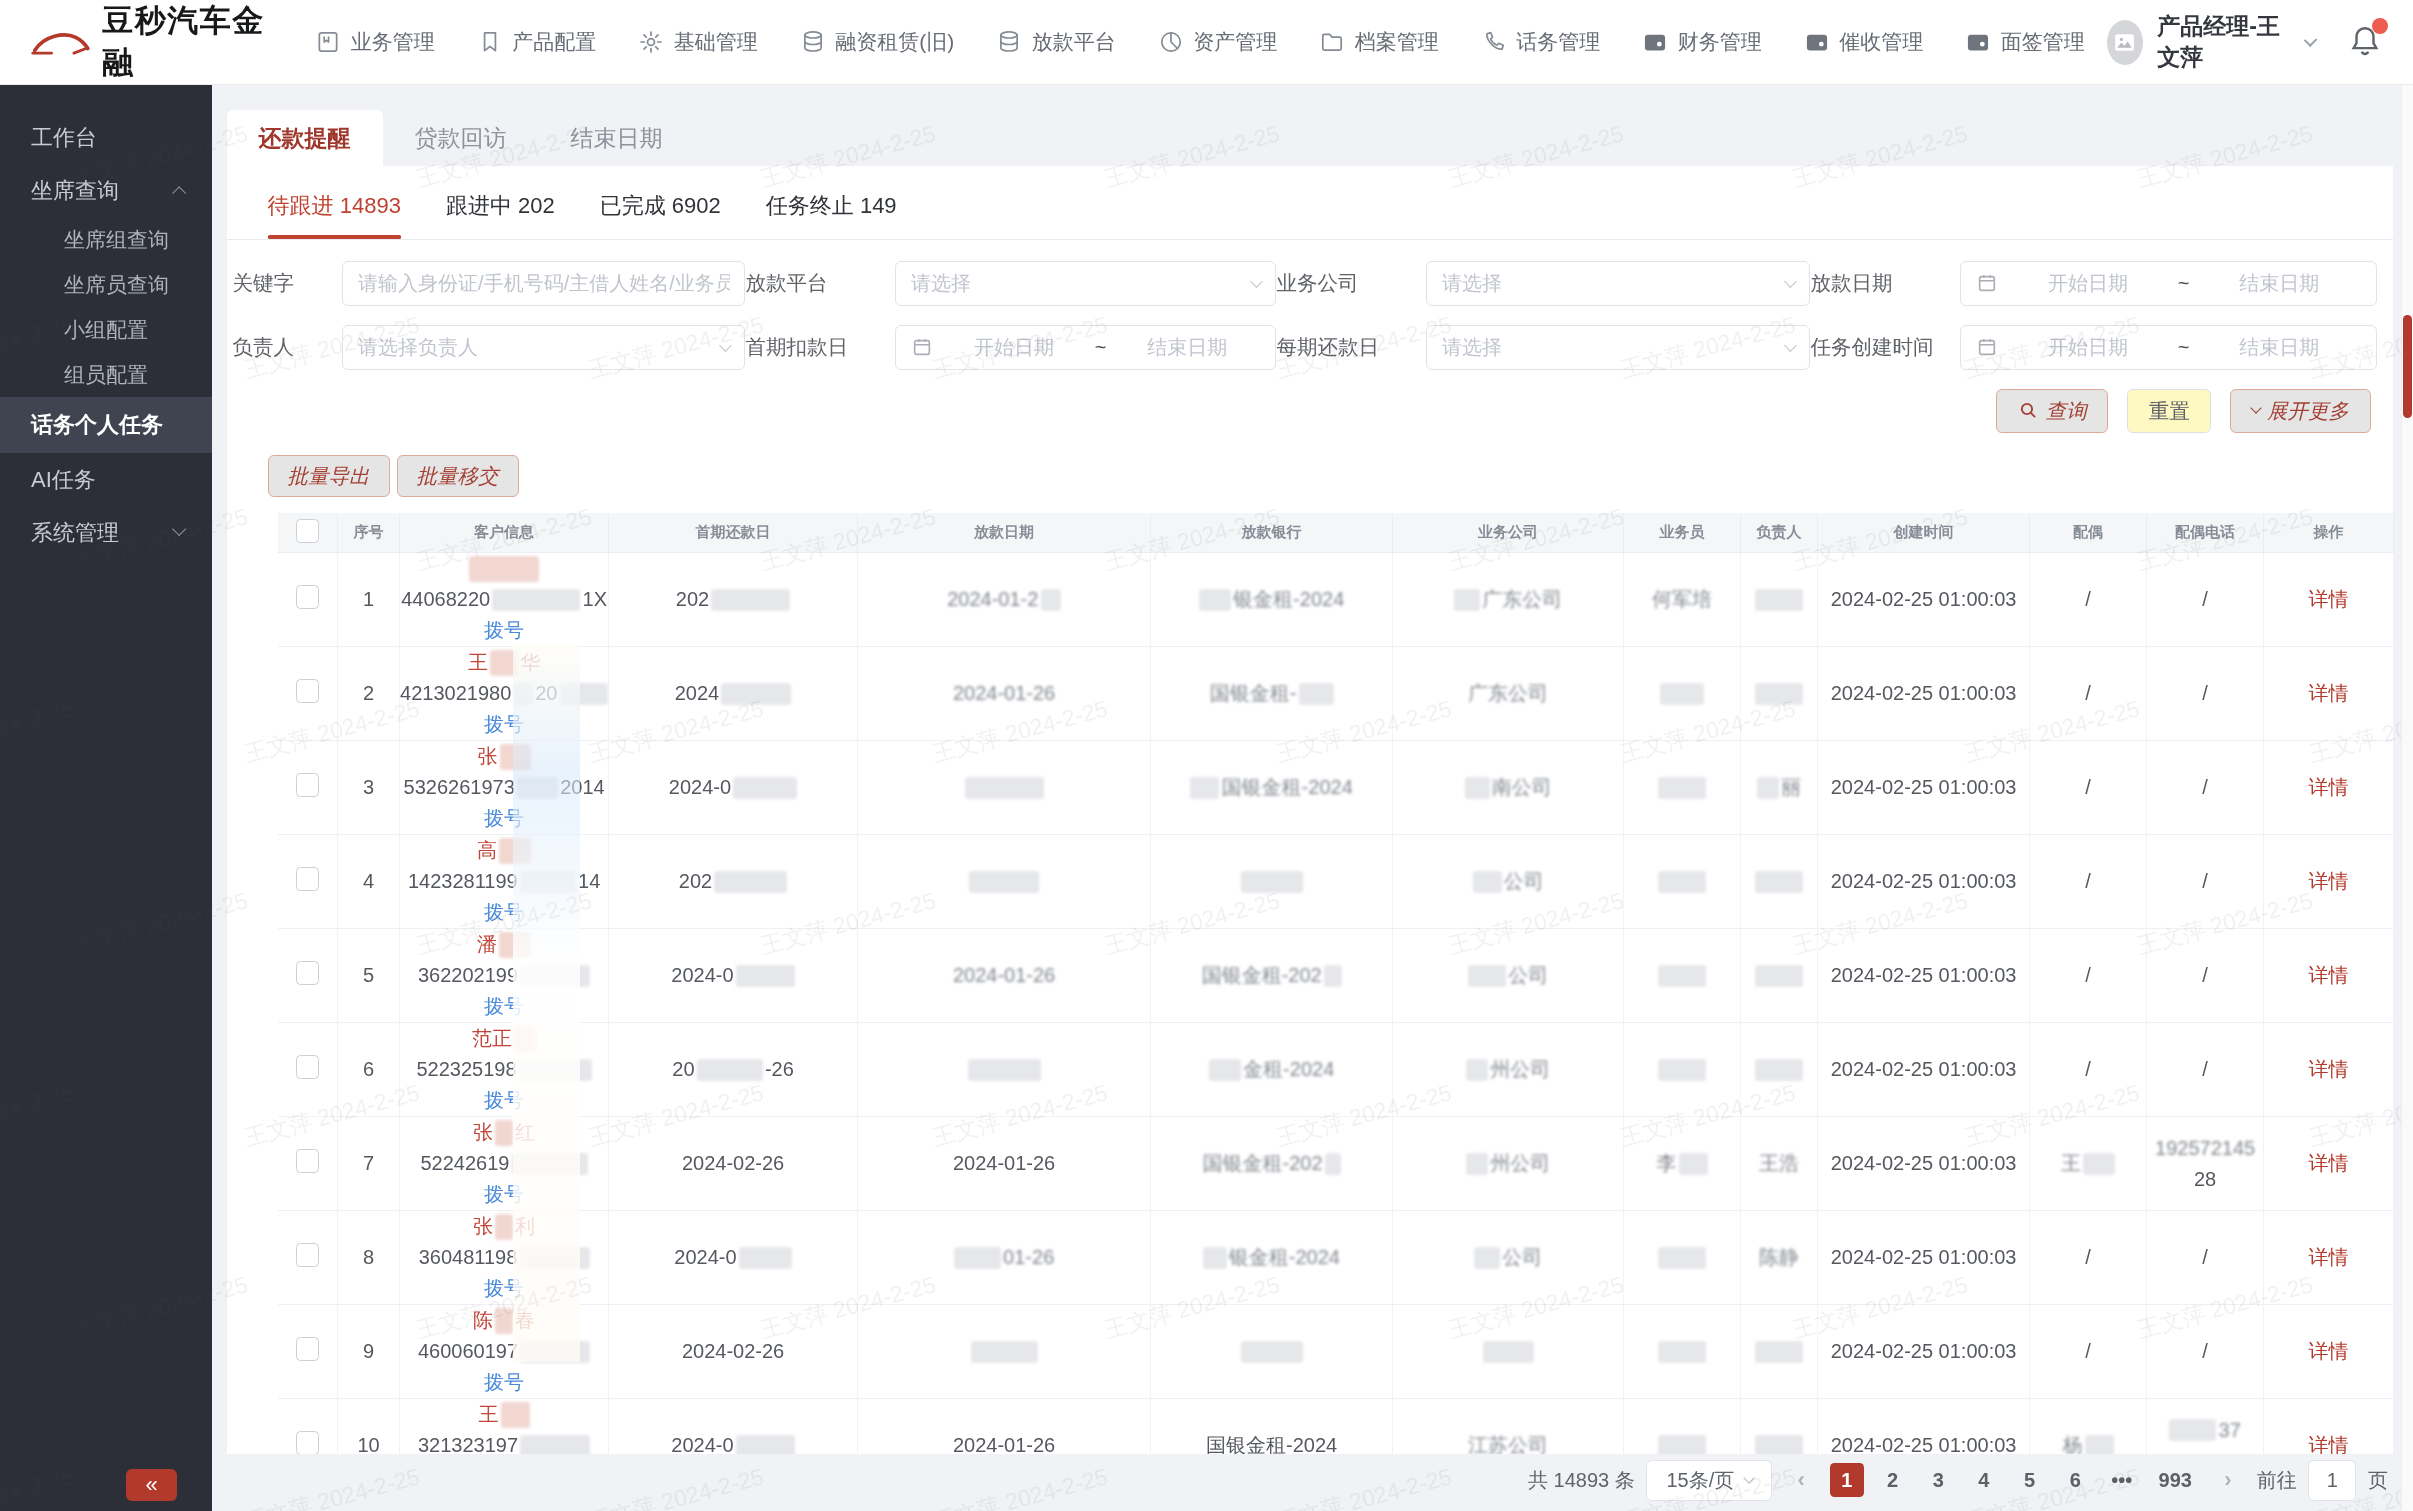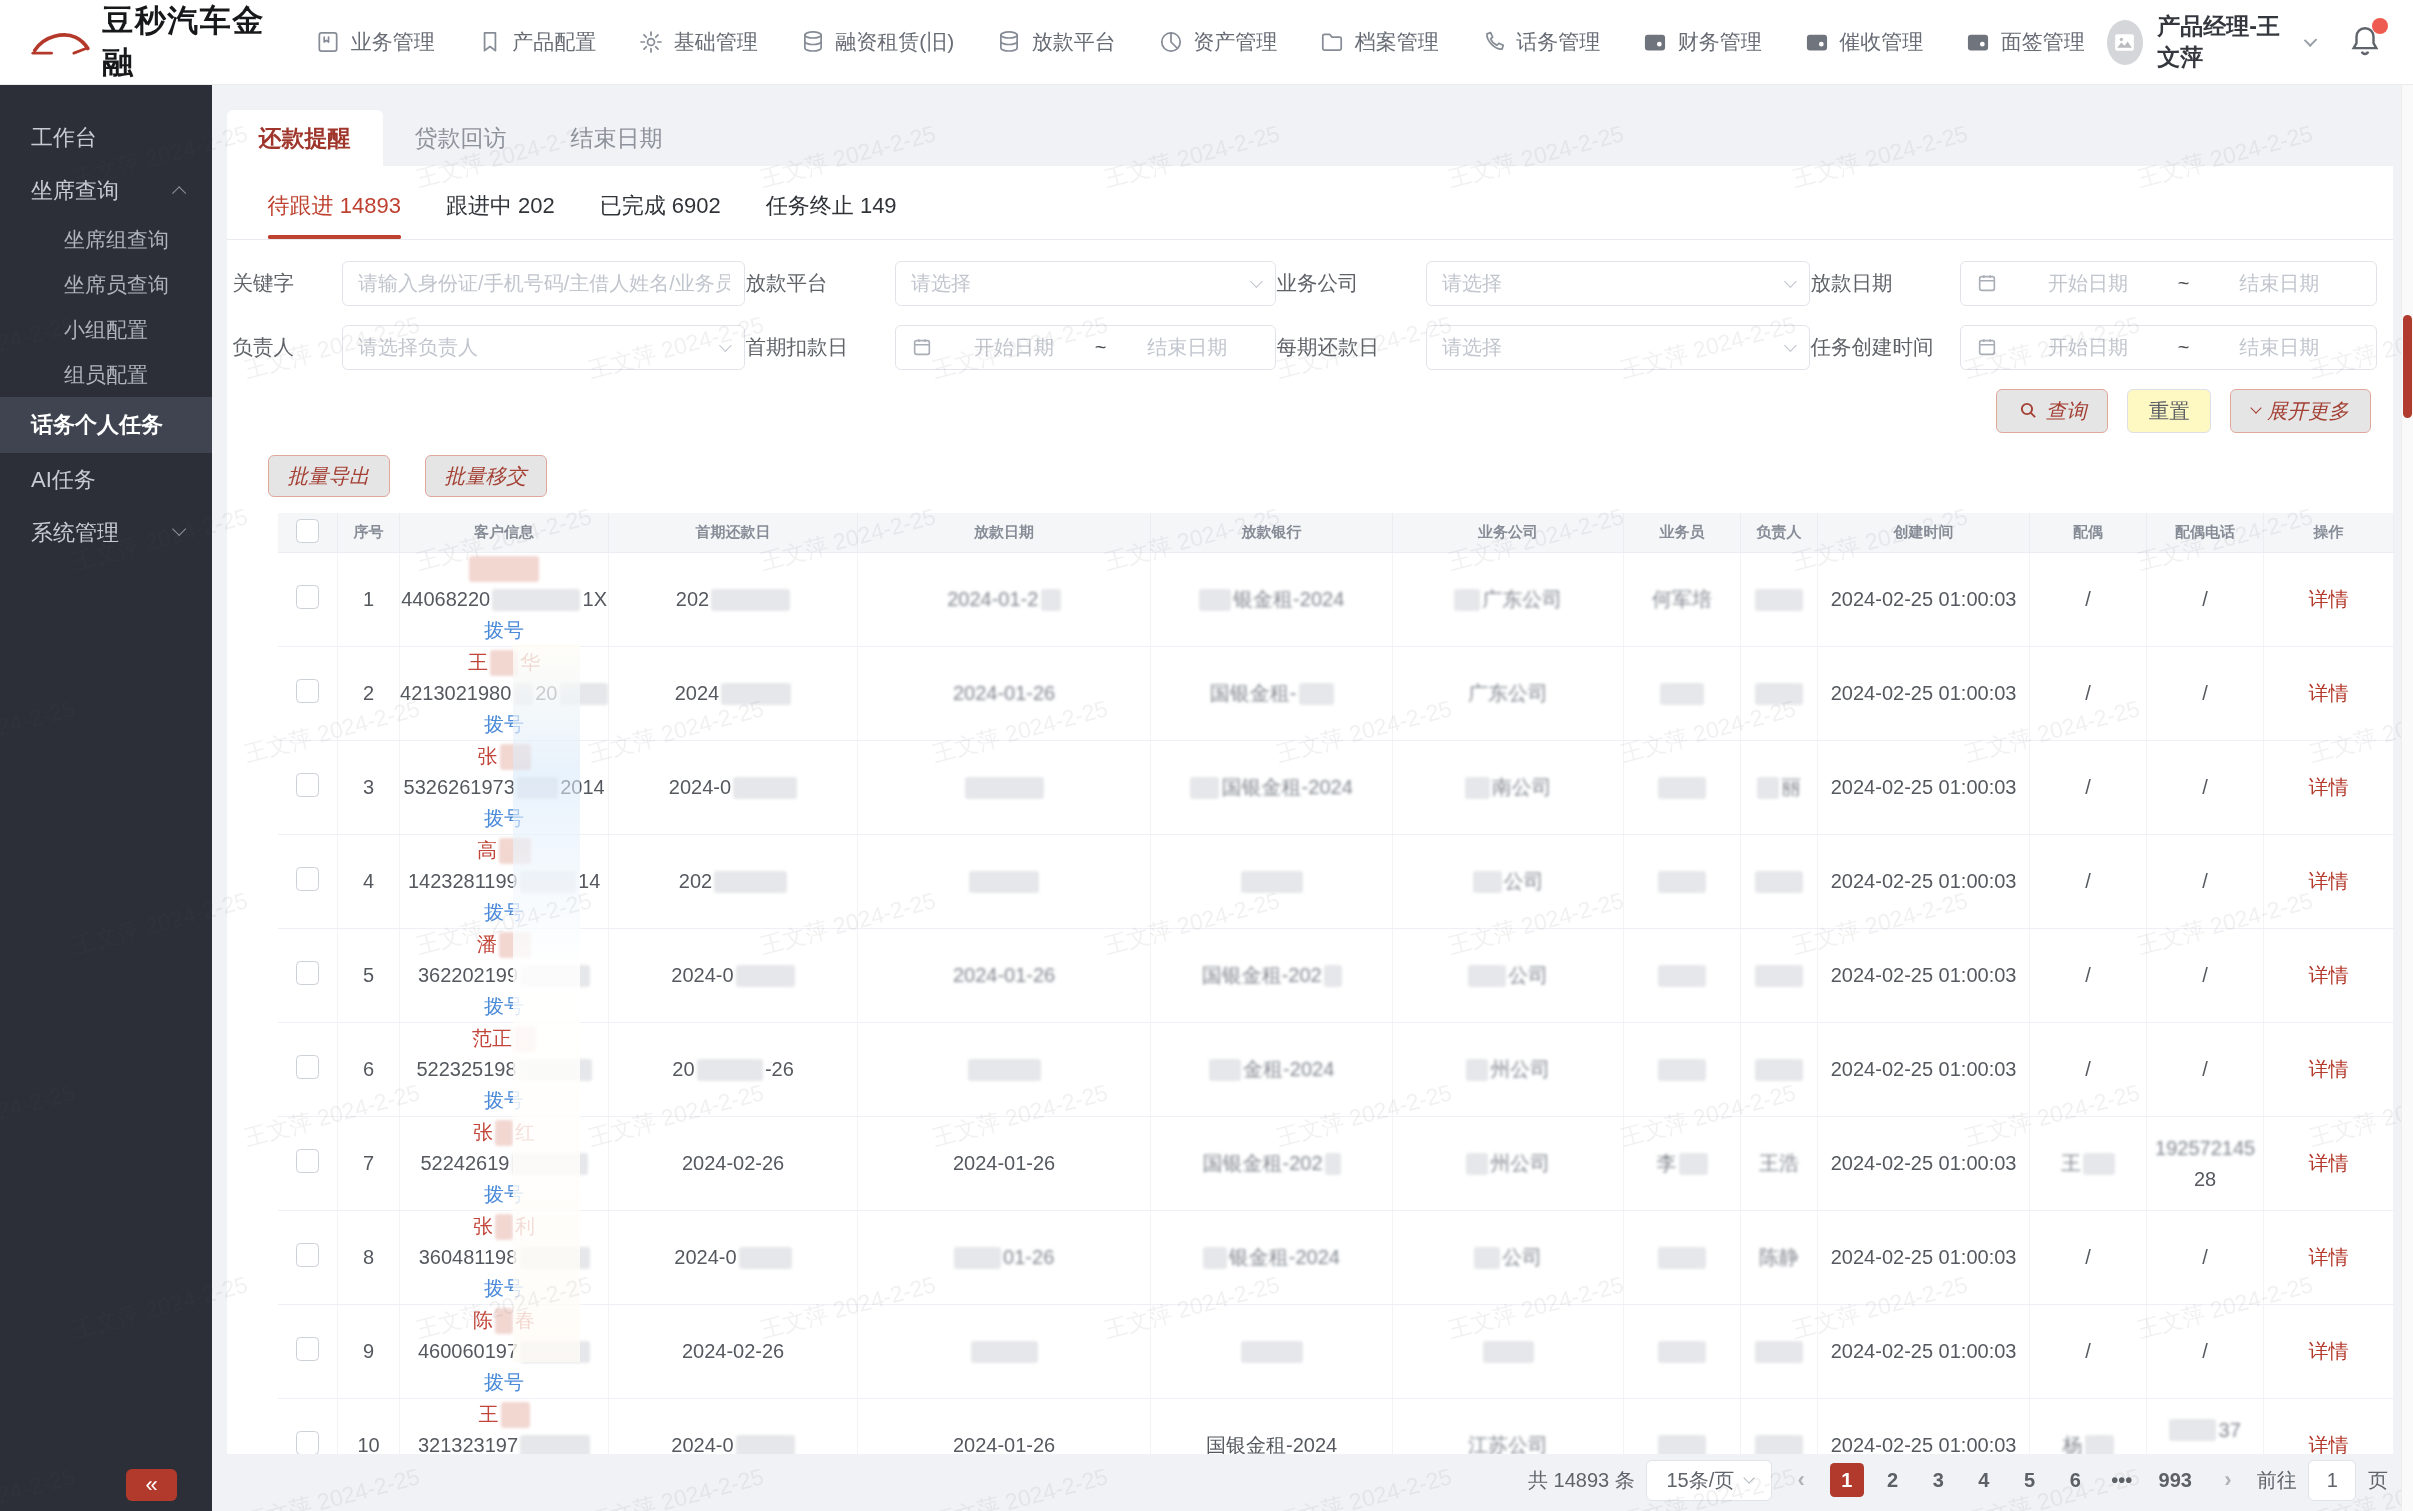--- a/index.html
+++ b/index.html
@@ -69,21 +69,21 @@
   .f-range .rsep { color:#494d52; font-size:20px; }
 
   
   .search-actions { margin:5.9px 22px 0 0; display:flex; justify-content:flex-end; gap:19px; }
   .btn { height:44px; border-radius:5.9px; font-size:20.5px; display:inline-flex; align-items:center; gap:7.3px;
     padding:0 20.5px; cursor:pointer; border:1.5px solid transparent; font-family:inherit; }
   .btn.pink { background:#e5e5e5; border-color:#e0a79b; color:#a33f33;font-style:italic; }
   .btn.plain { background:#fef9c3; border-color:#dcdfe6; color:#5c6066; }
   .btn svg { width:20.5px; height:20.5px; fill:none; stroke:#a33f33; stroke-width:2.2; }
   .btn .chev { border-color:#a33f33; border-width:1.8px; width:8px; height:8px; }
-  .bulk-actions { margin:22px 0 0 41px; display:flex; gap:35px; }
+  .bulk-actions { margin:22px 0 0 41px; display:flex; gap:7px; }
   .bulk-actions .btn { height:42px; padding:0 19px; }
 
   
   .table-wrap { margin-top:16px; padding-left:51px; }
   table { border-collapse:collapse; table-layout:fixed; width:2116px; }
   thead th { background:#f5f6f8; height:40px; font-size:15px; font-weight:600; color:#878d97;
     border-right:1.5px solid #eaedf1; border-bottom:1.5px solid #eaedf1; }
   tbody td { height:92px; background:#fff; text-align:center; vertical-align:middle;
     border-right:1.5px solid #f1f3f6; border-bottom:1.5px solid #edf0f4; font-size:20px; color:#55595f; }
   .checkbox { display:inline-block; width:23.4px; height:23.4px; border:1.5px solid #ccd0d7; border-radius:4.4px; background:#fff; cursor:pointer; }

